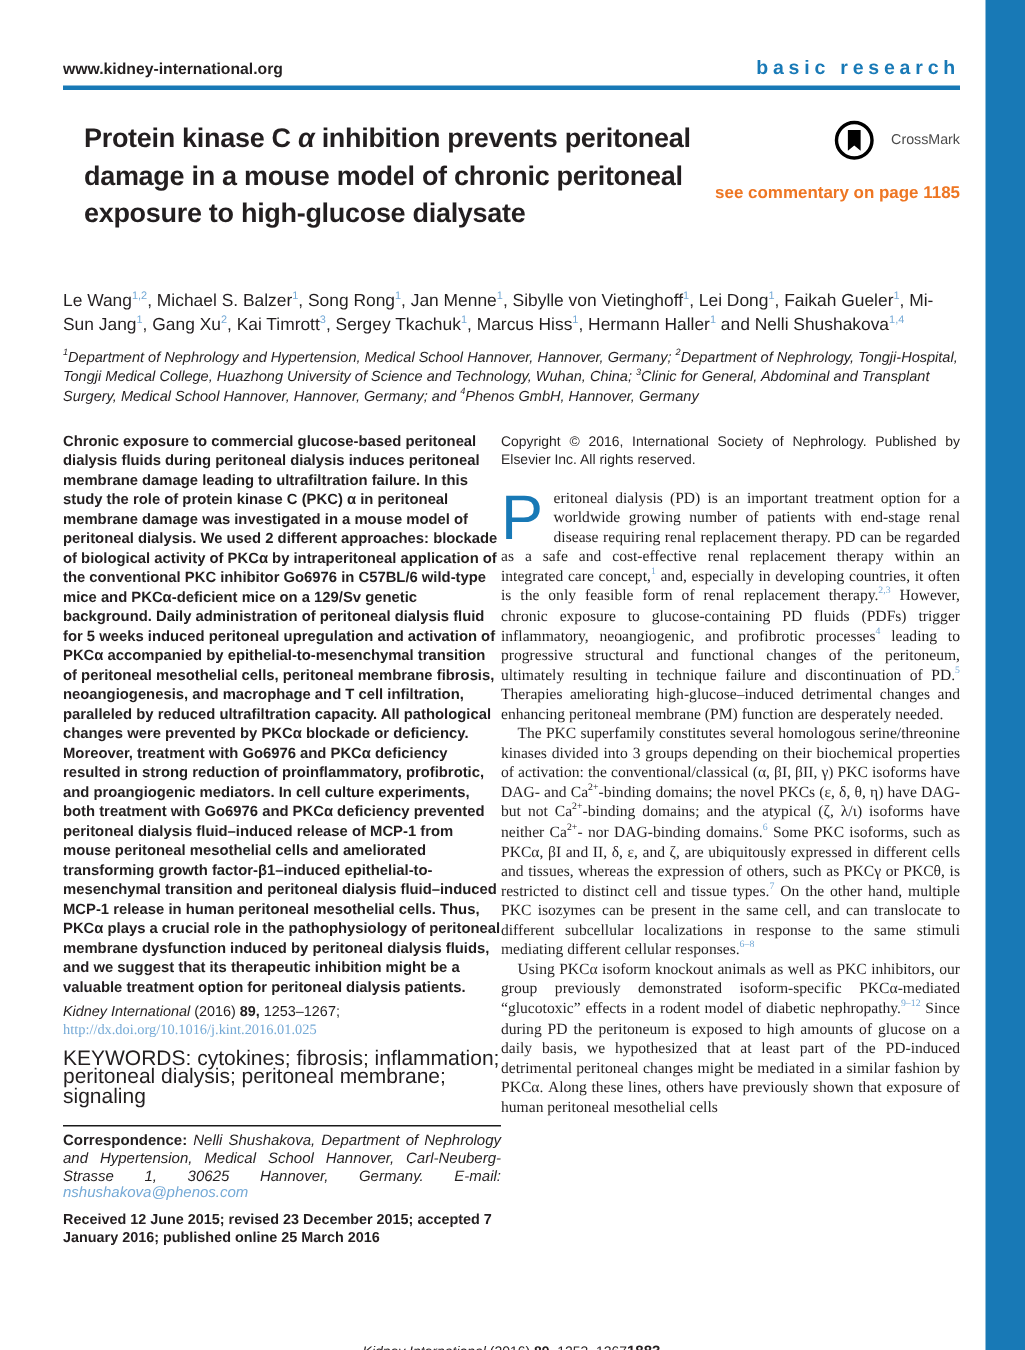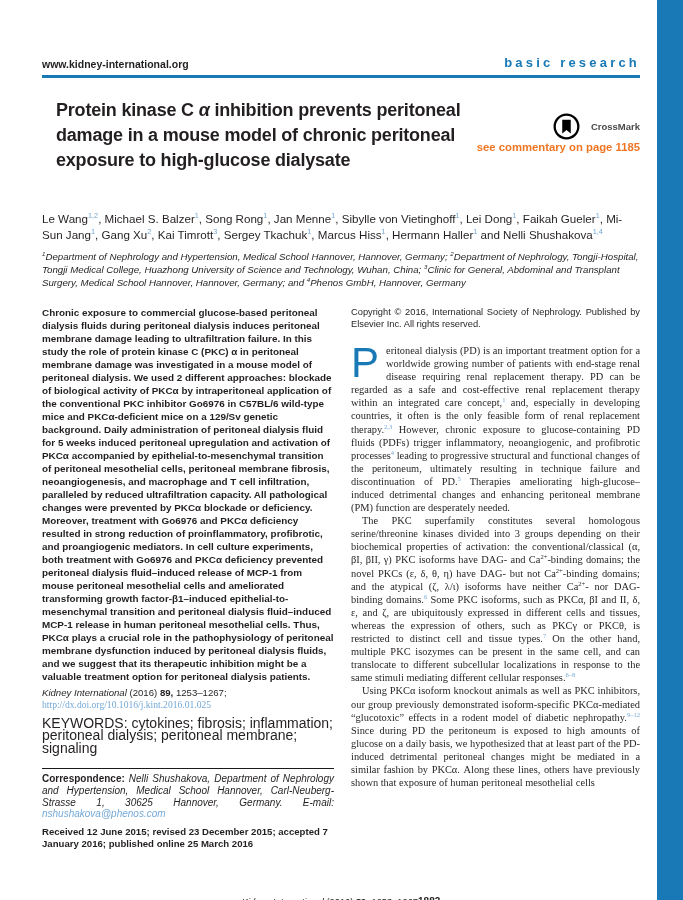--- a/index.html
+++ b/index.html
@@ -13,38 +13,38 @@
   .page{
     position:relative;width:683px;height:900px;background:#ffffff;
     font-family:"Liberation Sans",sans-serif;color:var(--ink);
     overflow:hidden;margin:0 auto;
   }
   .side-bar{position:absolute;top:0;right:0;width:26px;height:900px;background:var(--accent-blue);}
   .content{position:absolute;left:42px;top:0;width:598px;}
 
   
   .masthead{display:flex;justify-content:space-between;align-items:flex-end;
-    padding-top:40px;padding-bottom:5px;border-bottom:3px solid var(--accent-blue);text-align:right;}
+    padding-top:22px;padding-bottom:5px;border-bottom:3px solid var(--accent-blue);text-align:right;}
   .journal-url{font-size:10.5px;font-weight:700;}
   .section-label{font-size:13px;font-weight:700;color:var(--accent-blue);letter-spacing:3.2px;margin-top:15px;}
 
   
   .title-block{position:relative;margin-top:20px;height:185px;}
   .article-title{margin:14px;width:442px;font-size:18px;line-height:25px;font-weight:700;letter-spacing:-0.2px;}
-  .crossmark{position:absolute;top:15px;right:0;display:flex;align-items:center;gap:11px;cursor:pointer;font-weight:bold;}
+  .crossmark{position:absolute;top:0;right:0;display:flex;align-items:center;gap:11px;cursor:pointer;}
   .crossmark-label{font-size:9.5px;color:#4a4a4a;}
   .commentary{position:absolute;top:43px;right:0;font-size:11.3px;font-weight:700;color:var(--note-orange);}
 
   .authors{margin-top:-72px;font-size:11.6px;line-height:15.6px;width:600px;}
   .authors sup{color:var(--link-blue);}
   .affiliations{margin-top:9px;font-style:italic;font-size:9.7px;line-height:12.8px;}
   .affiliations sup{color:var(--ink);}
 
   
-  .columns{display:flex;gap:17px;margin-top:16px;height:566px;overflow:hidden;}
+  .columns{display:flex;gap:0;margin-top:16px;height:566px;overflow:hidden;}
   .col-left{width:292px;flex:none;}
   .col-right{flex:1;}
 
   .abstract{font-size:9.9px;line-height:13px;font-weight:700;text-align:left;}
   .citation{margin-top:4px;font-size:9.6px;line-height:12.5px;}
   .keywords{margin-top:5px;font-size:14px;line-height:12.5px;}
   .divider{border:none;border-top:1.3px solid #1a1a1a;margin:14px 0 0 0;}
   .correspondence{margin-top:4px;font-size:10px;line-height:11.8px;text-align:justify;}
   .received{margin-top:6px;font-size:9.6px;line-height:12.2px;font-weight:700;}
 

